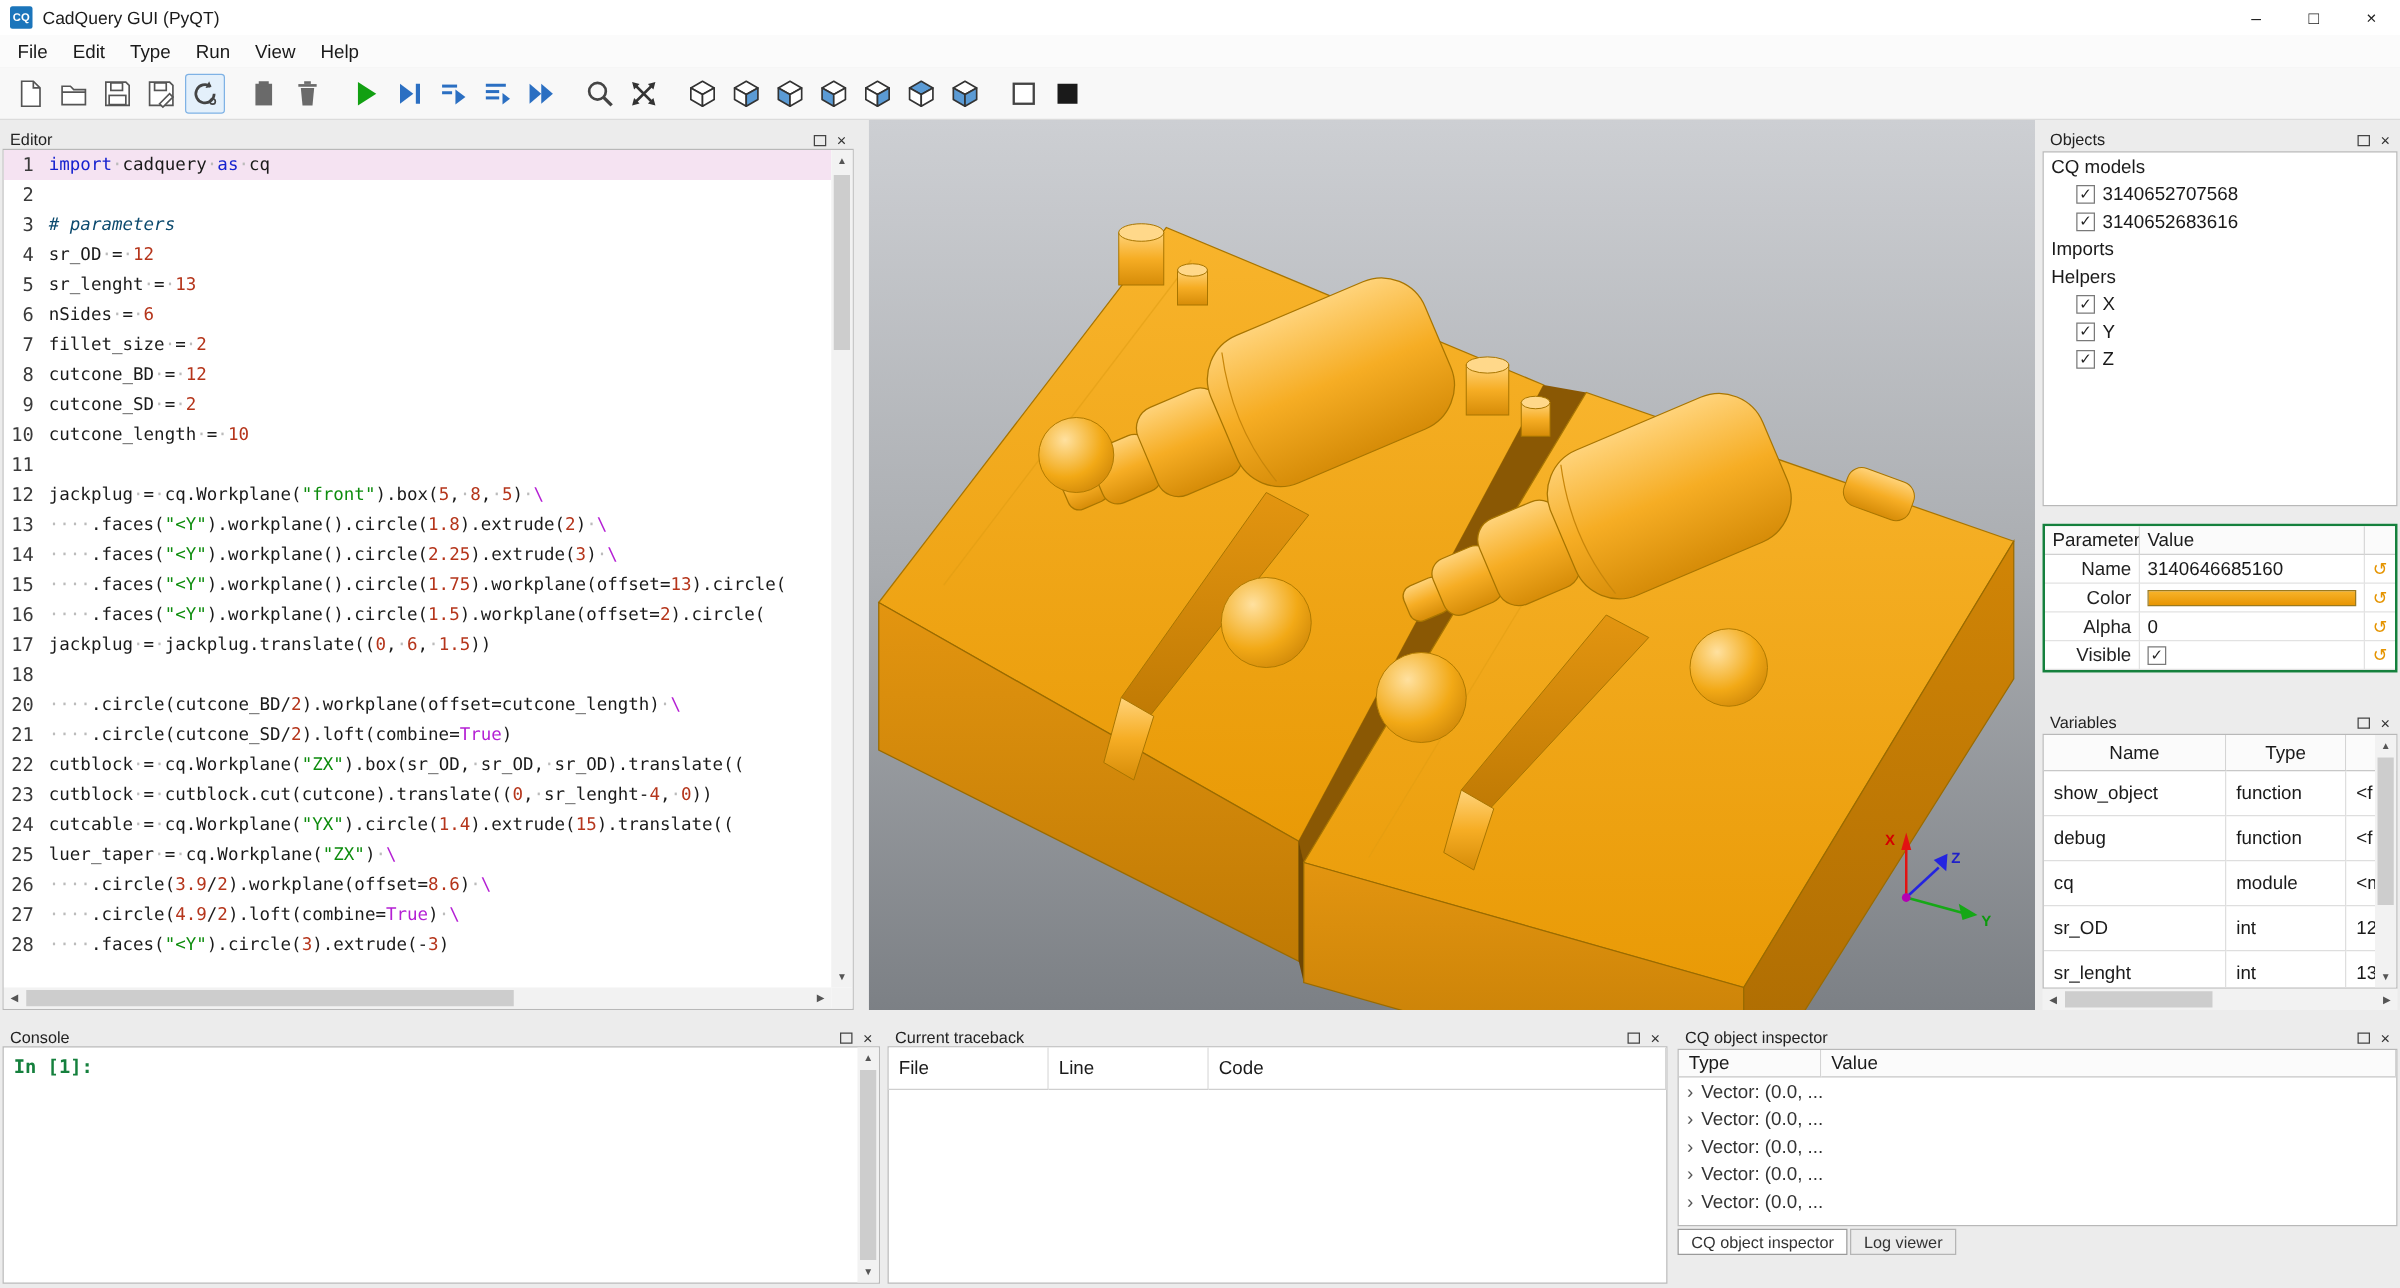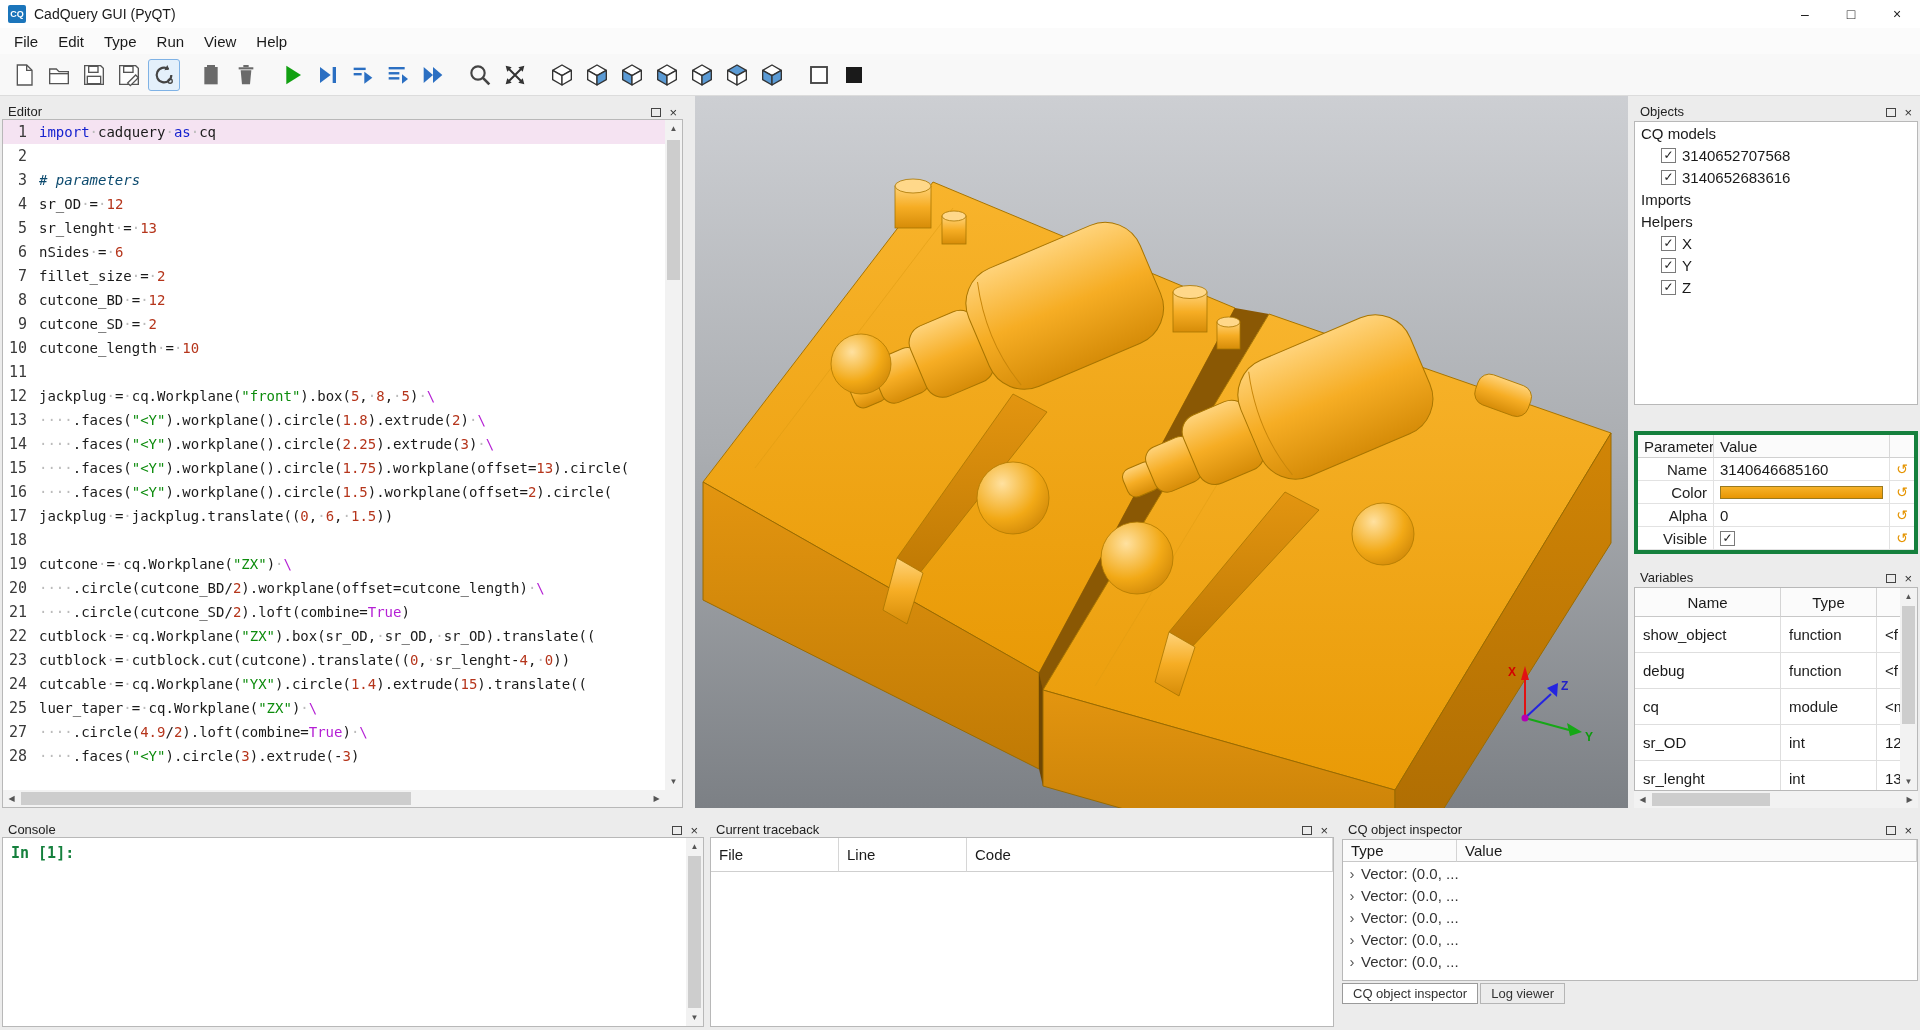--- a/index.html
+++ b/index.html
@@ -58,21 +58,21 @@
   
   #viewport { left:695px; top:96px; width:933px; height:712px; }
 
   
   #objects-dock { left:1634px; top:97px; width:284px; height:466px; }
   #objects-tree { position:absolute; left:0; right:0; top:24px; height:284px; background:#fff;
                   border:1px solid #b8b8b8; overflow:hidden; }
   .tree-row { height:22px; display:flex; align-items:center; gap:6px; font-size:15px; }
   .cb { width:15px; height:15px; flex:none; border:1px solid #7a7a7a; background:#fff; display:inline-flex;
         align-items:center; justify-content:center; font-size:12px; color:#222; }
-  #props-table { position:absolute; left:0; right:0; top:334px; background:#fff; border:4px solid #15803d; }
+  #props-table { position:absolute; left:0; right:0; top:322px; background:#fff; border:2px solid #15803d; }
   .pt-row { display:grid; grid-template-columns:76px 1fr 24px; height:23px; }
   .pt-cell { display:flex; align-items:center; padding:0 6px; font-size:15px;
              border-right:1px solid #e2e2e2; border-bottom:1px solid #e2e2e2; overflow:hidden; }
   .pt-hcell { background:#fbfbfb; border-right:1px solid #d8d8d8; border-bottom:1px solid #d0d0d0; }
   .pt-label { justify-content:flex-end; color:#222; }
   .pt-iconcell { padding:0; justify-content:center; border-right:none; }
   .swatch { flex:1; height:13px; background:linear-gradient(#f7b32a,#e89603); border:1px solid #9a7a20; }
   .reset-glyph { color:#e59400; font-size:14px; }
 
   #variables-dock { left:1634px; top:563px; width:284px; height:245px; }
@@ -366,27 +366,27 @@
         <div class="code-line"><span class="ln">9</span><span class="code"><span class="tk-t">cutcone_SD</span><span class="tk-w">·</span><span class="tk-t">=</span><span class="tk-w">·</span><span class="tk-n">2</span></span></div>
         <div class="code-line"><span class="ln">10</span><span class="code"><span class="tk-t">cutcone_length</span><span class="tk-w">·</span><span class="tk-t">=</span><span class="tk-w">·</span><span class="tk-n">10</span></span></div>
         <div class="code-line"><span class="ln">11</span><span class="code"></span></div>
         <div class="code-line"><span class="ln">12</span><span class="code"><span class="tk-t">jackplug</span><span class="tk-w">·</span><span class="tk-t">=</span><span class="tk-w">·</span><span class="tk-t">cq.Workplane(</span><span class="tk-s">"front"</span><span class="tk-t">).box(</span><span class="tk-n">5</span><span class="tk-t">,</span><span class="tk-w">·</span><span class="tk-n">8</span><span class="tk-t">,</span><span class="tk-w">·</span><span class="tk-n">5</span><span class="tk-t">)</span><span class="tk-w">·</span><span class="tk-m">\</span></span></div>
         <div class="code-line"><span class="ln">13</span><span class="code"><span class="tk-w">····</span><span class="tk-t">.faces(</span><span class="tk-s">"&lt;Y"</span><span class="tk-t">).workplane().circle(</span><span class="tk-n">1.8</span><span class="tk-t">).extrude(</span><span class="tk-n">2</span><span class="tk-t">)</span><span class="tk-w">·</span><span class="tk-m">\</span></span></div>
         <div class="code-line"><span class="ln">14</span><span class="code"><span class="tk-w">····</span><span class="tk-t">.faces(</span><span class="tk-s">"&lt;Y"</span><span class="tk-t">).workplane().circle(</span><span class="tk-n">2.25</span><span class="tk-t">).extrude(</span><span class="tk-n">3</span><span class="tk-t">)</span><span class="tk-w">·</span><span class="tk-m">\</span></span></div>
         <div class="code-line"><span class="ln">15</span><span class="code"><span class="tk-w">····</span><span class="tk-t">.faces(</span><span class="tk-s">"&lt;Y"</span><span class="tk-t">).workplane().circle(</span><span class="tk-n">1.75</span><span class="tk-t">).workplane(offset=</span><span class="tk-n">13</span><span class="tk-t">).circle(</span></span></div>
         <div class="code-line"><span class="ln">16</span><span class="code"><span class="tk-w">····</span><span class="tk-t">.faces(</span><span class="tk-s">"&lt;Y"</span><span class="tk-t">).workplane().circle(</span><span class="tk-n">1.5</span><span class="tk-t">).workplane(offset=</span><span class="tk-n">2</span><span class="tk-t">).circle(</span></span></div>
         <div class="code-line"><span class="ln">17</span><span class="code"><span class="tk-t">jackplug</span><span class="tk-w">·</span><span class="tk-t">=</span><span class="tk-w">·</span><span class="tk-t">jackplug.translate((</span><span class="tk-n">0</span><span class="tk-t">,</span><span class="tk-w">·</span><span class="tk-n">6</span><span class="tk-t">,</span><span class="tk-w">·</span><span class="tk-n">1.5</span><span class="tk-t">))</span></span></div>
         <div class="code-line"><span class="ln">18</span><span class="code"></span></div>
-        <div class="code-line"><span class="ln">19</span><span class="code"><span class="tk-t">cutcone</span><span class="tk-w">·</span><span class="tk-t">=</span><span class="tk-w">·</span><span class="tk-t">cq.Workplane(</span><span class="tk-s">"ZX"</span><span class="tk-t">)</span><span class="tk-w">·</span><span class="tk-m">\</span></span></div>
         <div class="code-line"><span class="ln">20</span><span class="code"><span class="tk-w">····</span><span class="tk-t">.circle(cutcone_BD/</span><span class="tk-n">2</span><span class="tk-t">).workplane(offset=cutcone_length)</span><span class="tk-w">·</span><span class="tk-m">\</span></span></div>
         <div class="code-line"><span class="ln">21</span><span class="code"><span class="tk-w">····</span><span class="tk-t">.circle(cutcone_SD/</span><span class="tk-n">2</span><span class="tk-t">).loft(combine=</span><span class="tk-m">True</span><span class="tk-t">)</span></span></div>
         <div class="code-line"><span class="ln">22</span><span class="code"><span class="tk-t">cutblock</span><span class="tk-w">·</span><span class="tk-t">=</span><span class="tk-w">·</span><span class="tk-t">cq.Workplane(</span><span class="tk-s">"ZX"</span><span class="tk-t">).box(sr_OD,</span><span class="tk-w">·</span><span class="tk-t">sr_OD,</span><span class="tk-w">·</span><span class="tk-t">sr_OD).translate((</span></span></div>
         <div class="code-line"><span class="ln">23</span><span class="code"><span class="tk-t">cutblock</span><span class="tk-w">·</span><span class="tk-t">=</span><span class="tk-w">·</span><span class="tk-t">cutblock.cut(cutcone).translate((</span><span class="tk-n">0</span><span class="tk-t">,</span><span class="tk-w">·</span><span class="tk-t">sr_lenght-</span><span class="tk-n">4</span><span class="tk-t">,</span><span class="tk-w">·</span><span class="tk-n">0</span><span class="tk-t">))</span></span></div>
         <div class="code-line"><span class="ln">24</span><span class="code"><span class="tk-t">cutcable</span><span class="tk-w">·</span><span class="tk-t">=</span><span class="tk-w">·</span><span class="tk-t">cq.Workplane(</span><span class="tk-s">"YX"</span><span class="tk-t">).circle(</span><span class="tk-n">1.4</span><span class="tk-t">).extrude(</span><span class="tk-n">15</span><span class="tk-t">).translate((</span></span></div>
         <div class="code-line"><span class="ln">25</span><span class="code"><span class="tk-t">luer_taper</span><span class="tk-w">·</span><span class="tk-t">=</span><span class="tk-w">·</span><span class="tk-t">cq.Workplane(</span><span class="tk-s">"ZX"</span><span class="tk-t">)</span><span class="tk-w">·</span><span class="tk-m">\</span></span></div>
+        <div class="code-line"><span class="ln">26</span><span class="code"><span class="tk-w">····</span><span class="tk-t">.circle(</span><span class="tk-n">3.9</span><span class="tk-t">/</span><span class="tk-n">2</span><span class="tk-t">).workplane(offset=</span><span class="tk-n">8.6</span><span class="tk-t">)</span><span class="tk-w">·</span><span class="tk-m">\</span></span></div>
         <div class="code-line"><span class="ln">27</span><span class="code"><span class="tk-w">····</span><span class="tk-t">.circle(</span><span class="tk-n">4.9</span><span class="tk-t">/</span><span class="tk-n">2</span><span class="tk-t">).loft(combine=</span><span class="tk-m">True</span><span class="tk-t">)</span><span class="tk-w">·</span><span class="tk-m">\</span></span></div>
         <div class="code-line"><span class="ln">28</span><span class="code"><span class="tk-w">····</span><span class="tk-t">.faces(</span><span class="tk-s">"&lt;Y"</span><span class="tk-t">).circle(</span><span class="tk-n">3</span><span class="tk-t">).extrude(-</span><span class="tk-n">3</span><span class="tk-t">)</span></span></div>
       </div>
     <div class="sb" style="top:0; right:0; bottom:17px; width:17px;">
       <span class="sb-arrow" style="top:0; left:0;">▲</span>
       <div class="sb-thumb" style="left:2px; right:2px; top:20px; height:140px;"></div>
       <span class="sb-arrow" style="bottom:0; left:0;">▼</span>
     </div>
     <div class="sb" style="left:0; right:17px; bottom:0; height:17px;">
       <span class="sb-arrow" style="left:0; top:0;">◀</span>

